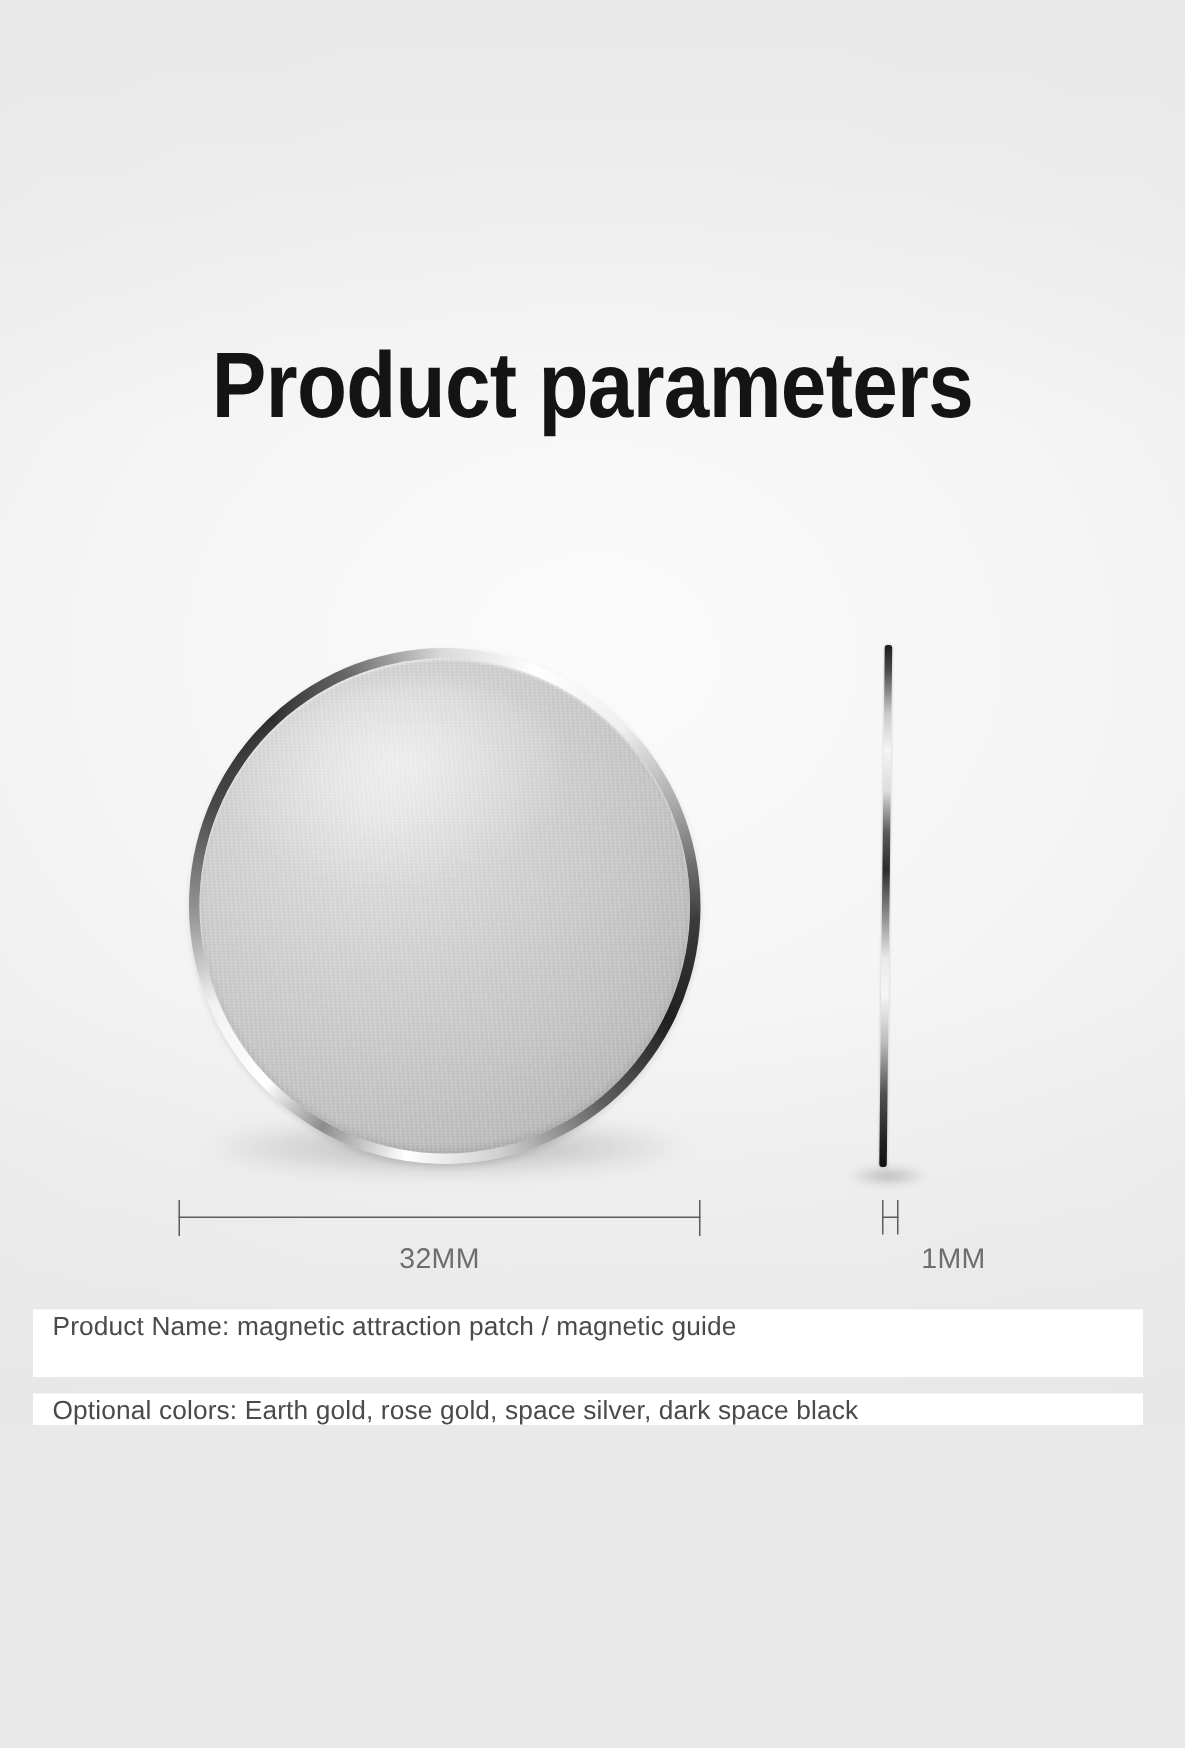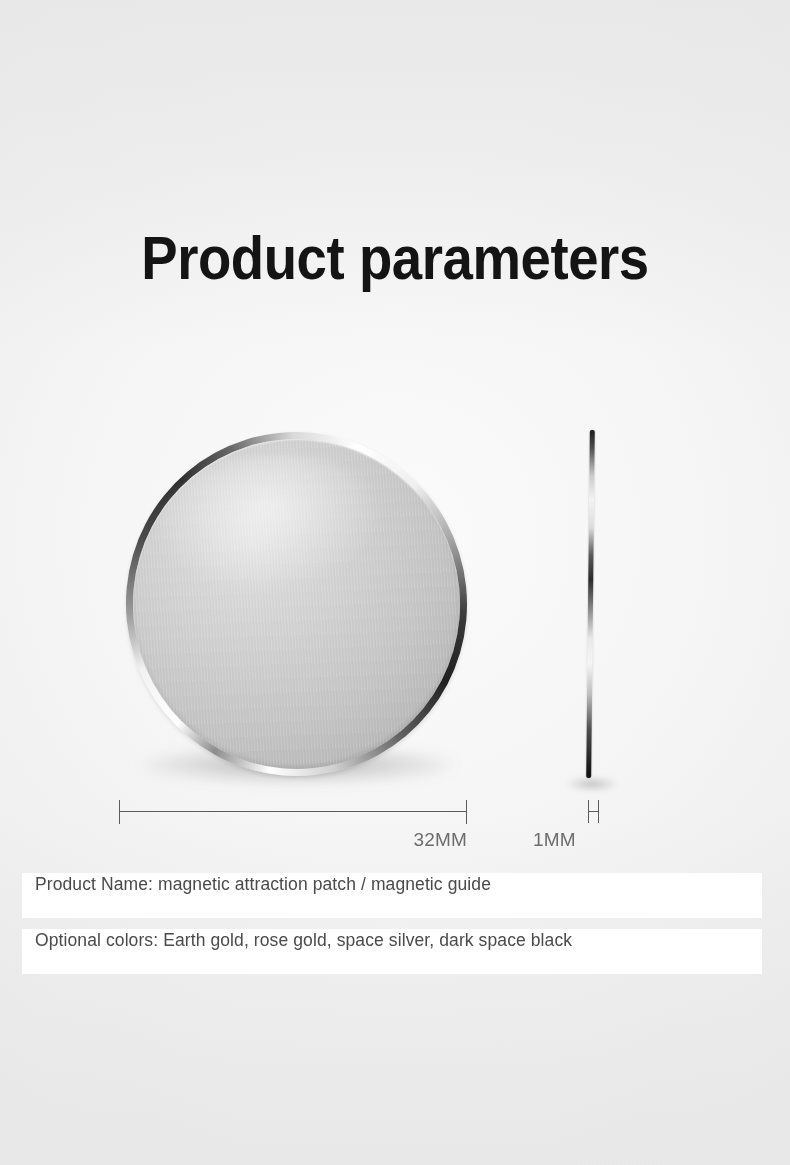--- a/index.html
+++ b/index.html
@@ -11,21 +11,21 @@
     height: 1165px;
     overflow: hidden;
     font-family: "Liberation Sans", sans-serif;
     background: #e9e9e9;
   }
 
   
   .page {
     position: relative;
     width: 790px;
-    height: 1165px;
+    height: 950px;
     background:
       radial-gradient(ellipse 120% 80% at 50% 46%, #fbfbfb 0%, #f5f5f5 34%, #ededed 62%, #e7e7e7 85%, #e4e4e4 100%);
     overflow: hidden;
   }
   .page::before {
     
     content: "";
     position: absolute;
     inset: 0;
     background: linear-gradient(180deg, rgba(232,232,232,0.85) 0%, rgba(255,255,255,0.0) 30%, rgba(255,255,255,0.0) 70%, rgba(231,231,231,0.7) 100%);
@@ -207,21 +207,21 @@
     background: #5c5c5c;
   }
   .dim-32 .cap.left  { left: 0; }
   .dim-32 .cap.right { left: 347px; }
 
   .dim-32-label {
     position: absolute;
     left: 119px;
     top: 828px;
     width: 348px;
-    text-align: right;
+    text-align: center;
     font-size: 19px;
     line-height: 24px;
     color: #6d6d6d;
     letter-spacing: 0.2px;
   }
 
   .dim-1 {
     position: absolute;
     left: 588px;
     top: 800px;
@@ -244,21 +244,21 @@
     width: 11px;
     height: 1px;
     background: #5c5c5c;
   }
 
   .dim-1-label {
     position: absolute;
     left: 533px;
     top: 828px;
     width: 124px;
-    text-align: left;
+    text-align: right;
     font-size: 19px;
     line-height: 24px;
     color: #6d6d6d;
     letter-spacing: 0.2px;
   }
 
   
   .specs {
     position: absolute;
     left: 22px;

